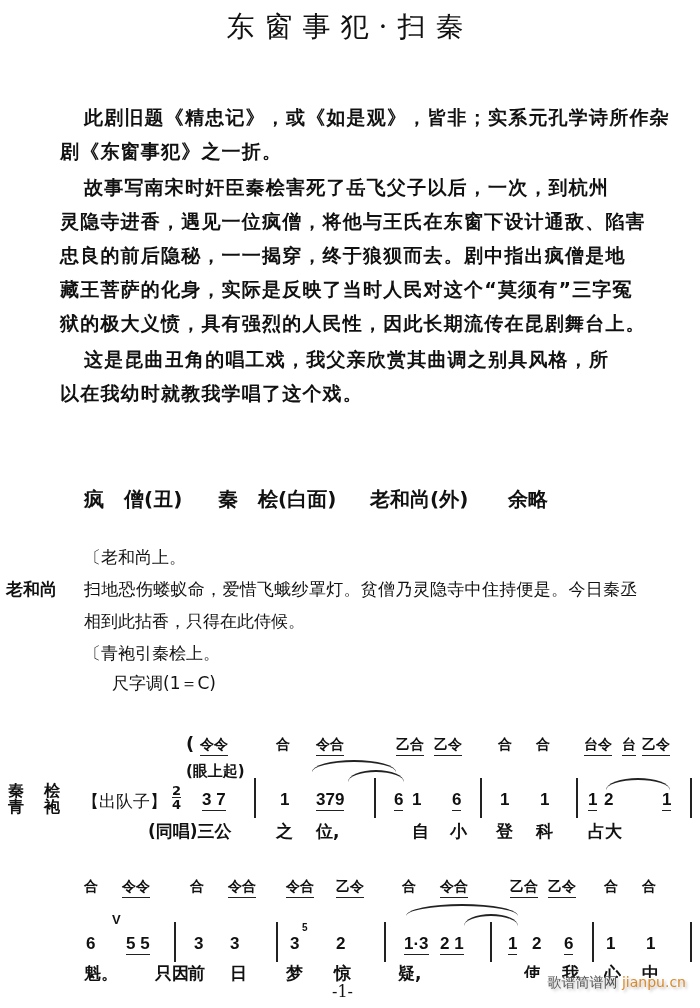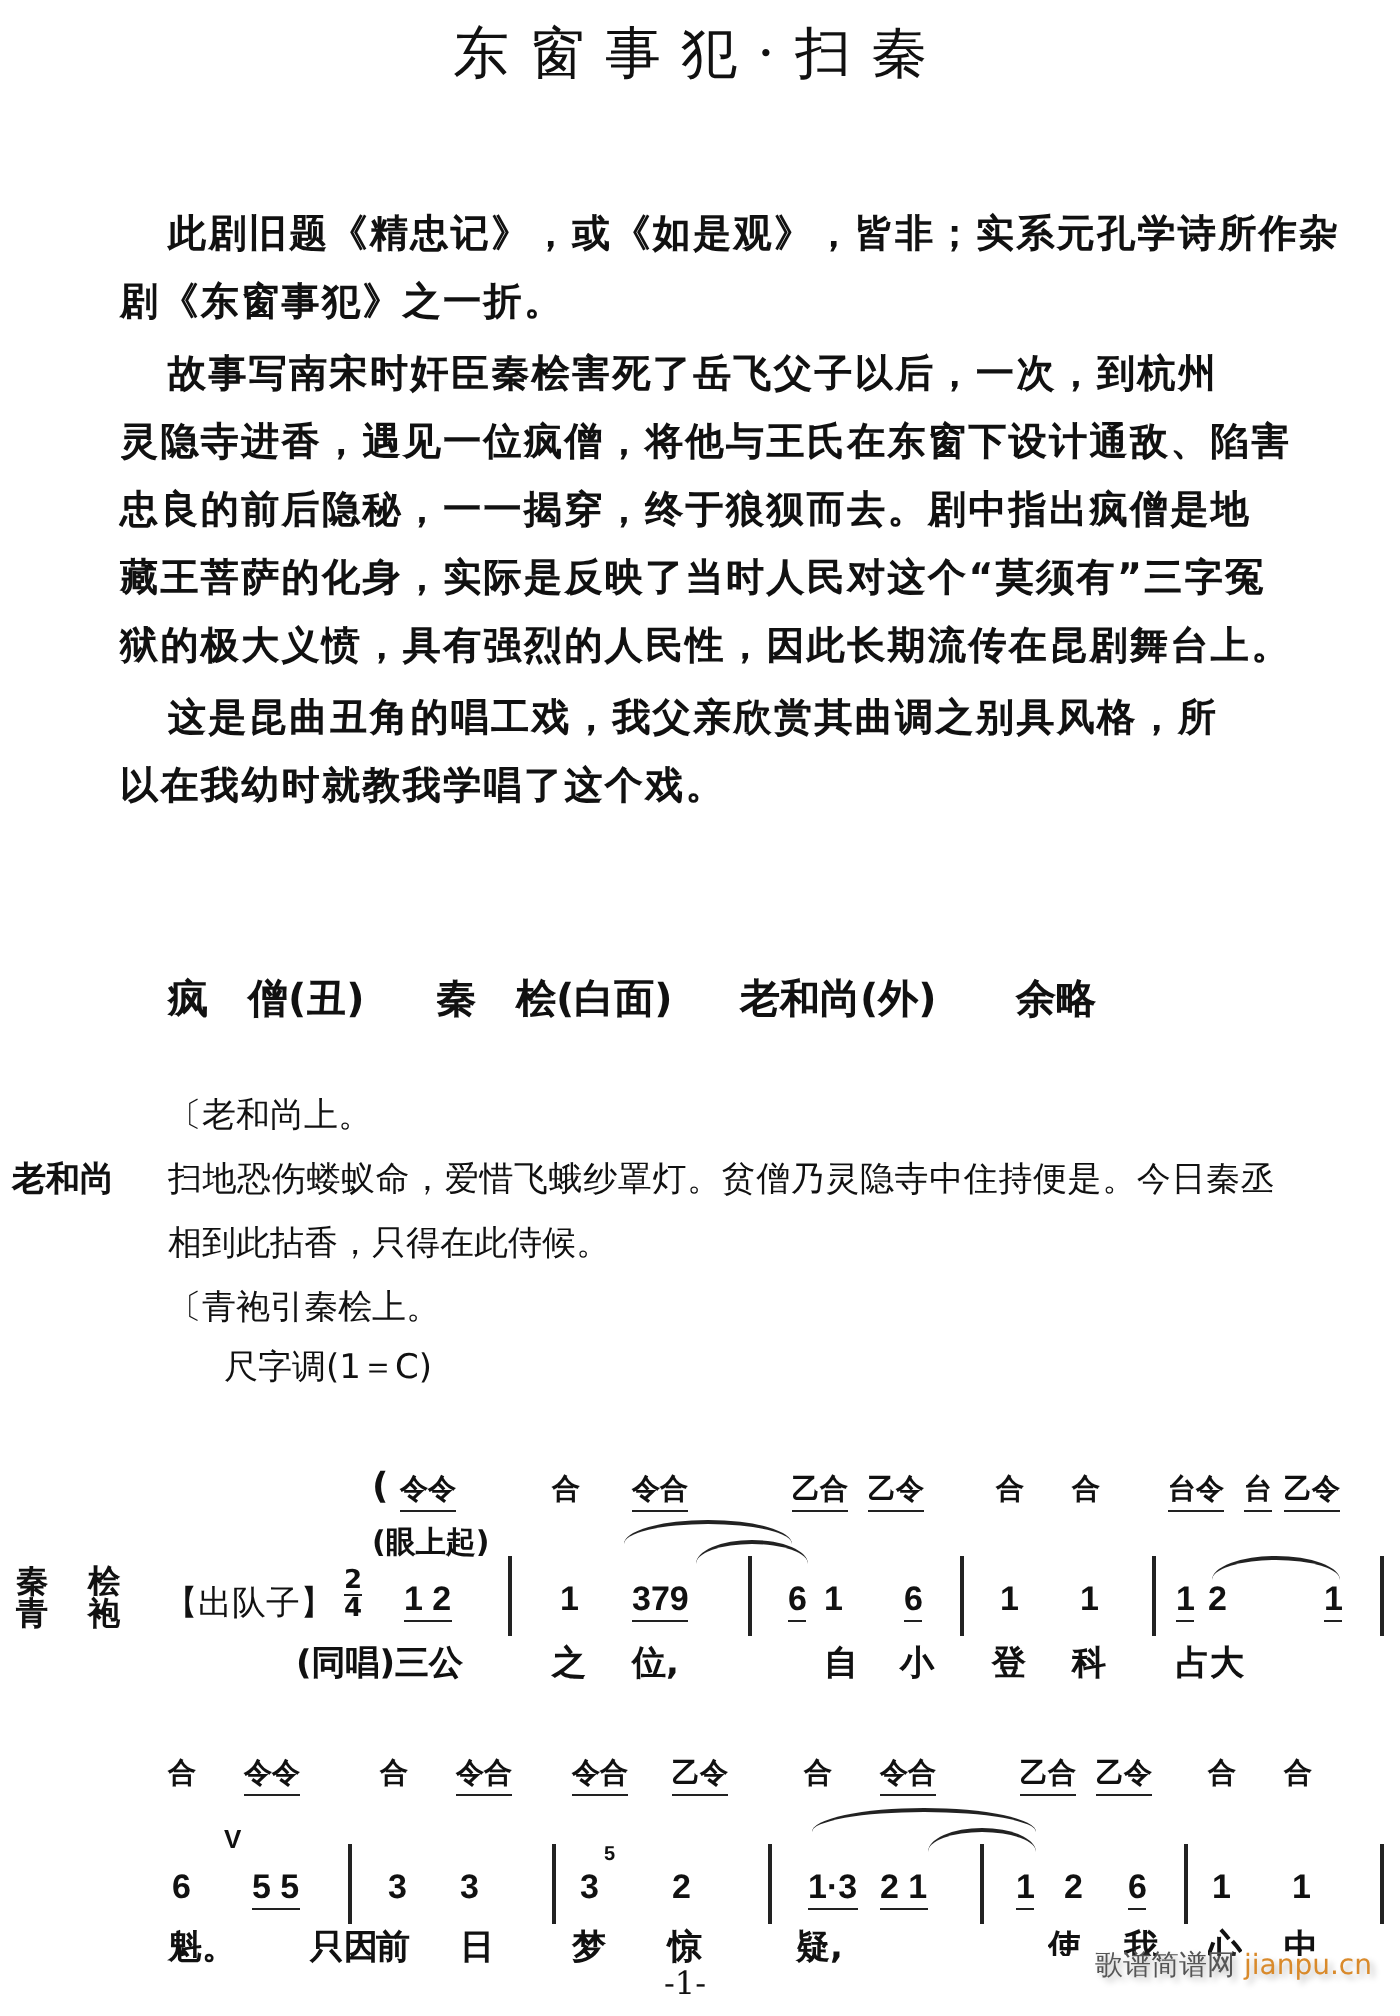--- a/index.html
+++ b/index.html
@@ -71,21 +71,21 @@
 <div class="abs vchar" style="left:44px; top:782px;">桧</div>
 <div class="abs vchar" style="left:8px; top:798px;">青</div>
 <div class="abs vchar" style="left:44px; top:798px;">袍</div>
 
 <div class="abs stage" style="left:82px; top:790px;">【出队子】</div>
 <div class="abs timesig" style="left:172px; top:784px;">
   <span class="num">2</span>
   <span>4</span>
 </div>
 
-<div class="abs note u" style="left:202px; top:790px;">1 2</div>
+<div class="abs note u" style="left:202px; top:790px;">3 7</div>
 <div class="bar" style="left:254px; top:778px; height:40px;"></div>
 <div class="abs note" style="left:280px; top:790px;">1</div>
 <div class="abs note u" style="left:316px; top:790px;">379</div>
 <div class="bar" style="left:374px; top:778px; height:40px;"></div>
 <div class="abs note u" style="left:394px; top:790px;">6</div>
 <div class="abs note" style="left:412px; top:790px;">1</div>
 <div class="abs note u" style="left:452px; top:790px;">6</div>
 <div class="bar" style="left:480px; top:778px; height:40px;"></div>
 <div class="abs note" style="left:500px; top:790px;">1</div>
 <div class="abs note" style="left:540px; top:790px;">1</div>

